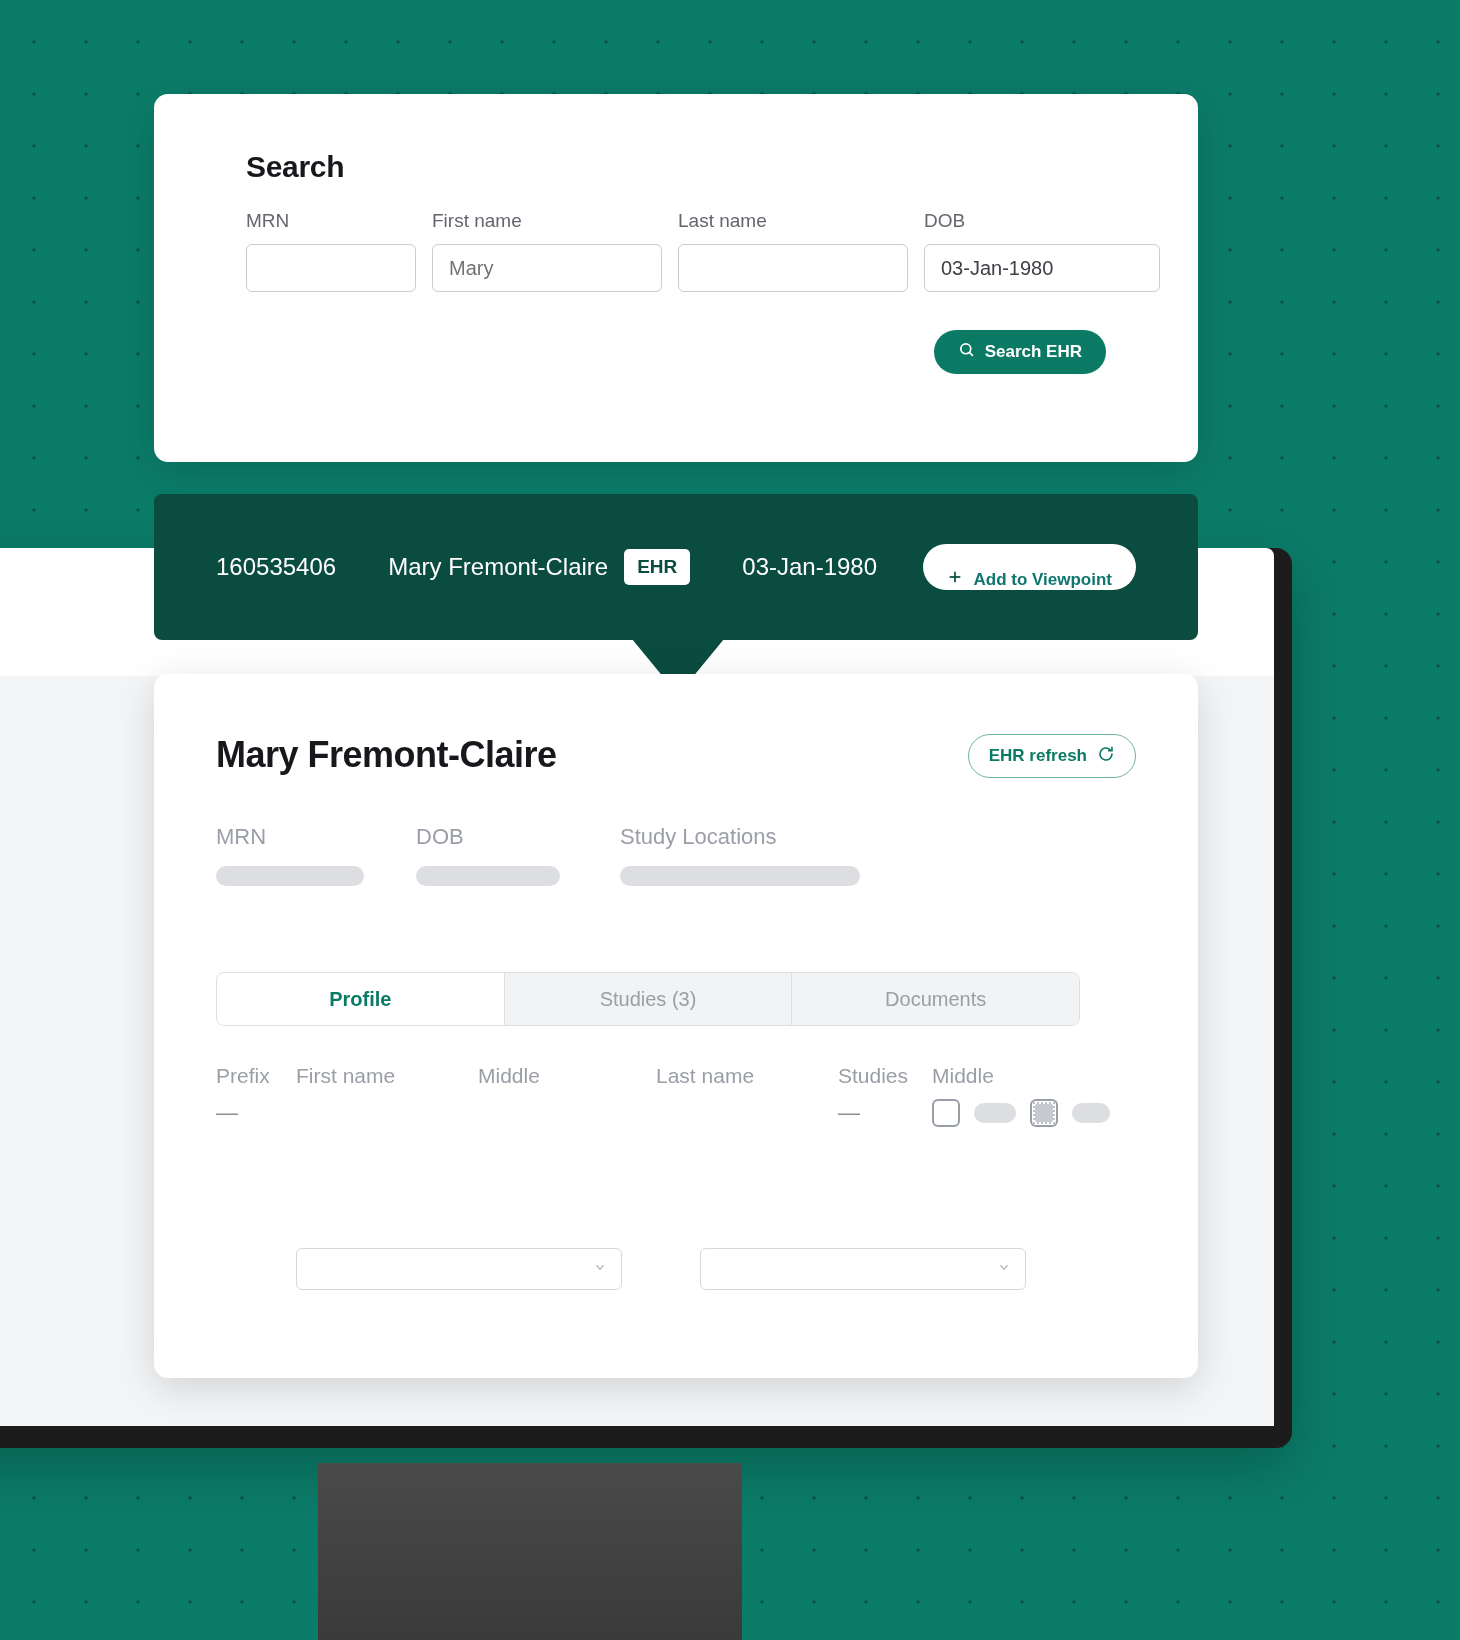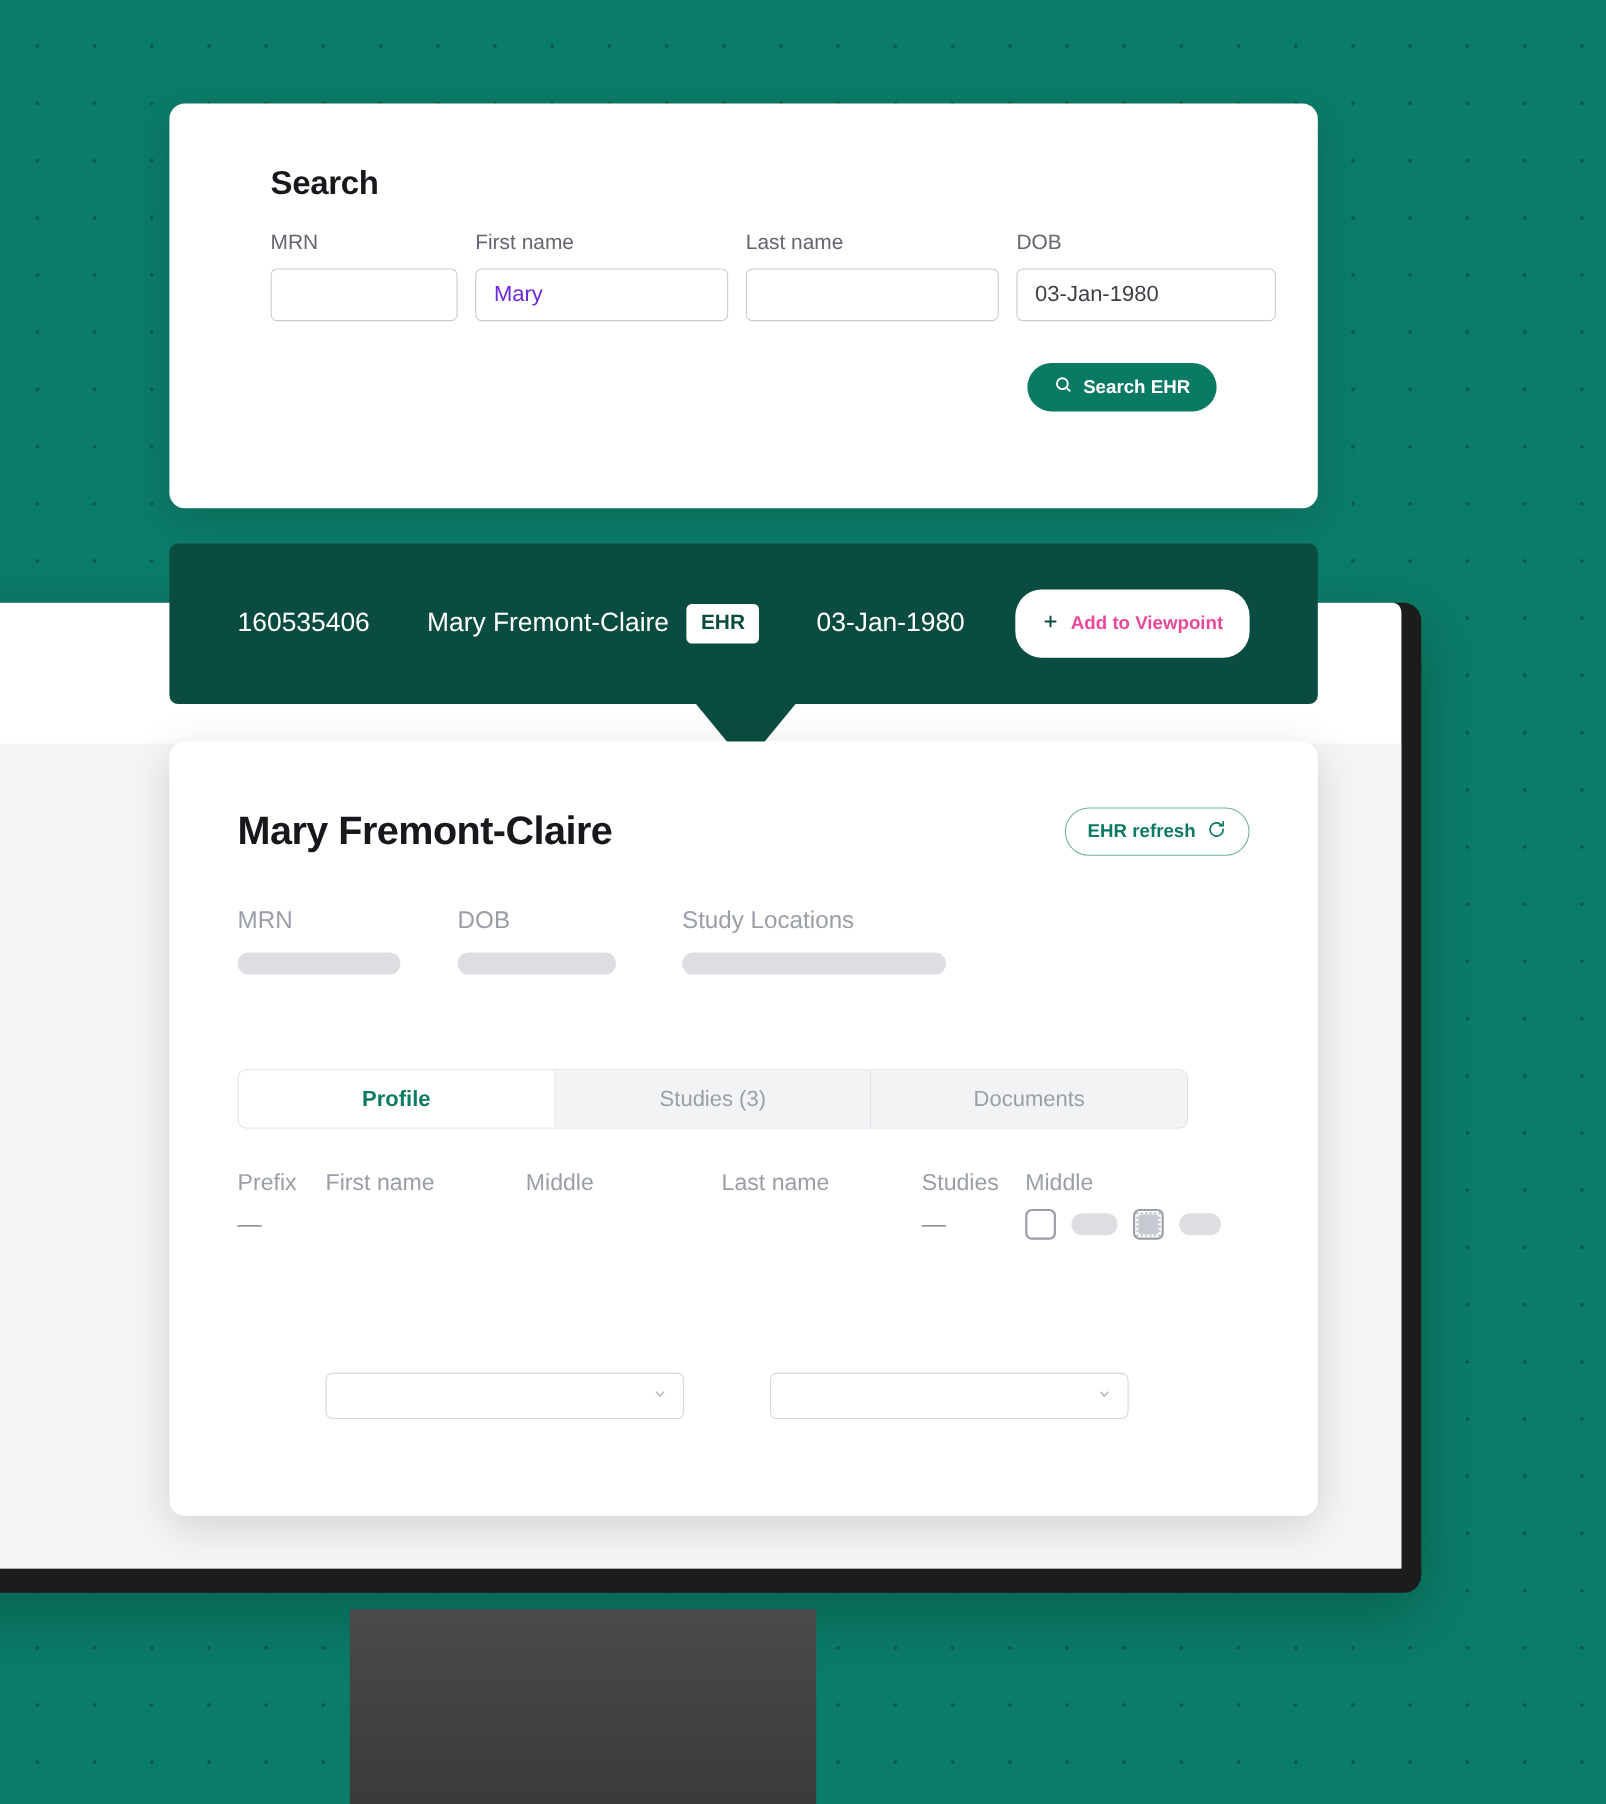--- a/index.html
+++ b/index.html
@@ -98,21 +98,21 @@
     color: #63666e;
     margin-bottom: 12px;
   }
   .field-input {
     height: 48px;
     border: 1px solid #c9ccd2;
     border-radius: 6px;
     background: #fff;
     font-family: "Liberation Sans", sans-serif;
     font-size: 20px;
-    color: #6d28d9;
+    color: #737373;
     padding: 0 16px;
     outline: none;
   }
   .field-input::placeholder { color: #b0b4bb; }
   #mrn-group { width: 170px; }
   #firstname-group { width: 230px; }
   #lastname-group { width: 230px; }
   #dob-group { width: 236px; }
 
   #dob-wrap {
@@ -199,27 +199,27 @@
     padding: 7px 13px;
     margin-right: 52px;
   }
   #banner-dob {
     color: #ffffff;
     font-size: 24px;
   }
   #add-viewpoint-button {
     margin-left: auto;
     display: inline-flex;
-    align-items: center;
+    align-items: flex-end;
     gap: 10px;
     background: #ffffff;
-    color: #ec4899;
+    color: #0f766e;
     border: none;
     border-radius: 24px;
-    height: 62px;
+    height: 46px;
     padding: 0 24px;
     font-family: "Liberation Sans", sans-serif;
     font-size: 17px;
     font-weight: bold;
     cursor: pointer;
   }
 
   
   #patient-card {
     left: 154px;

